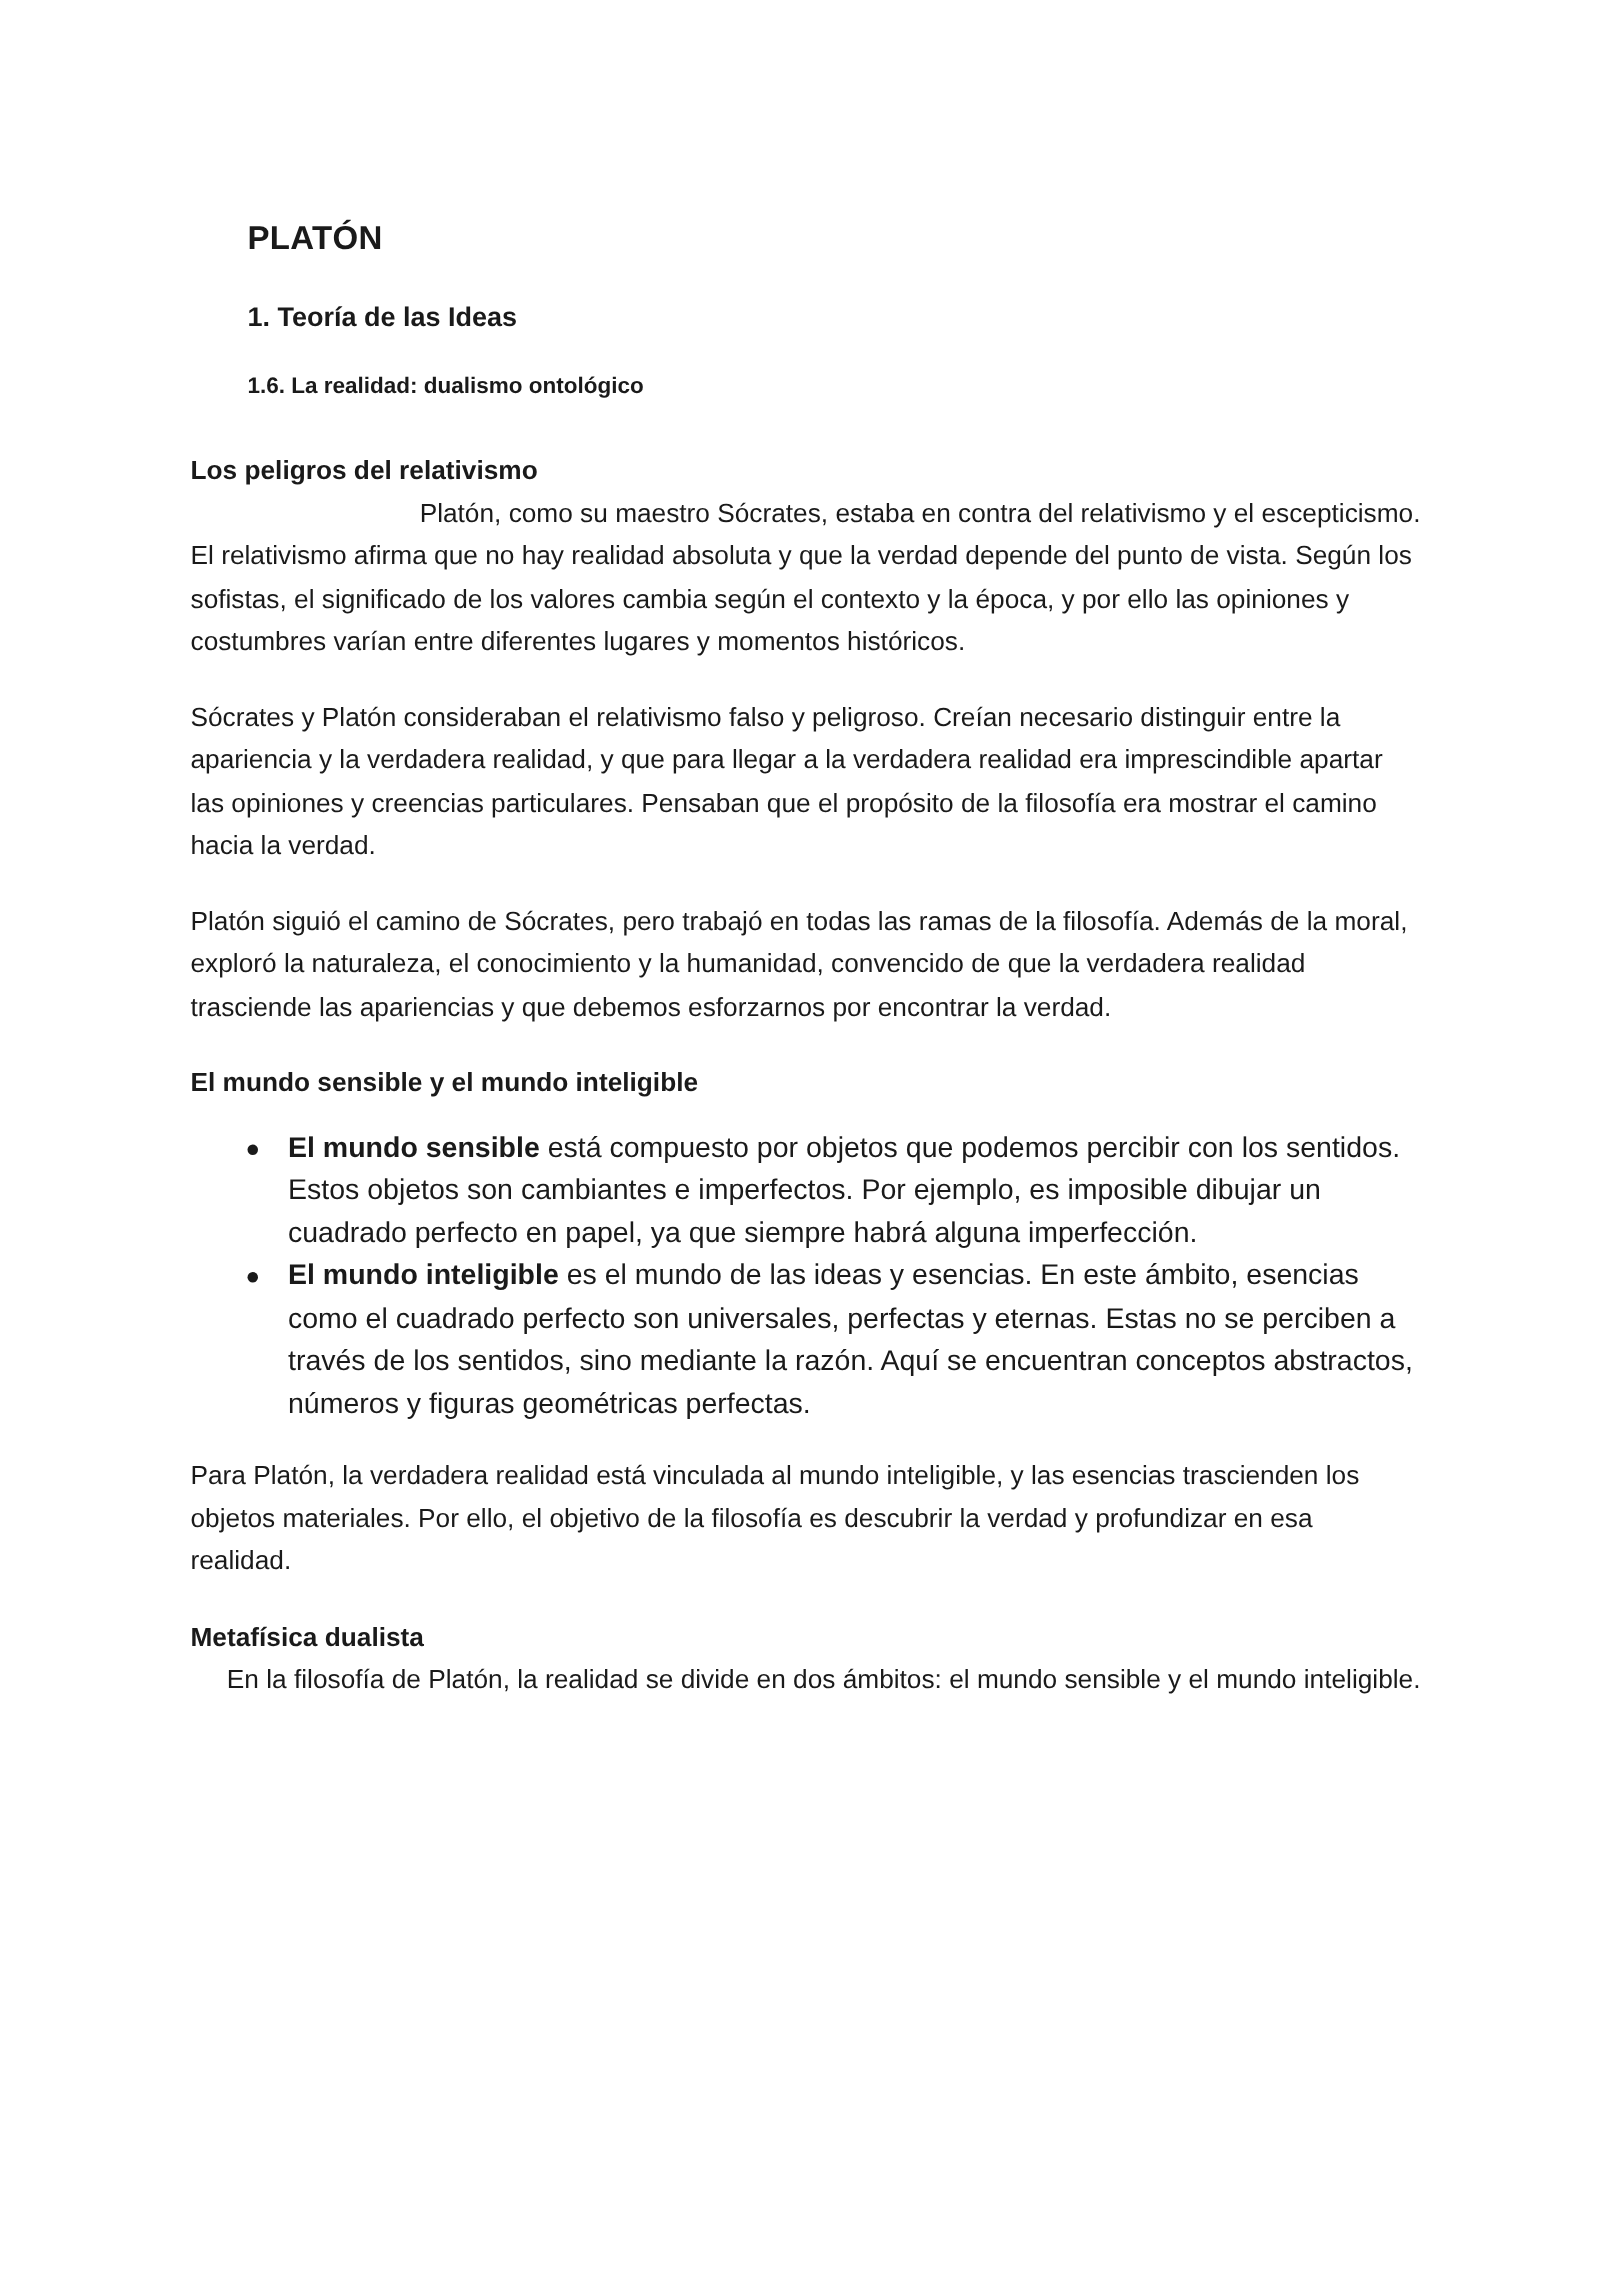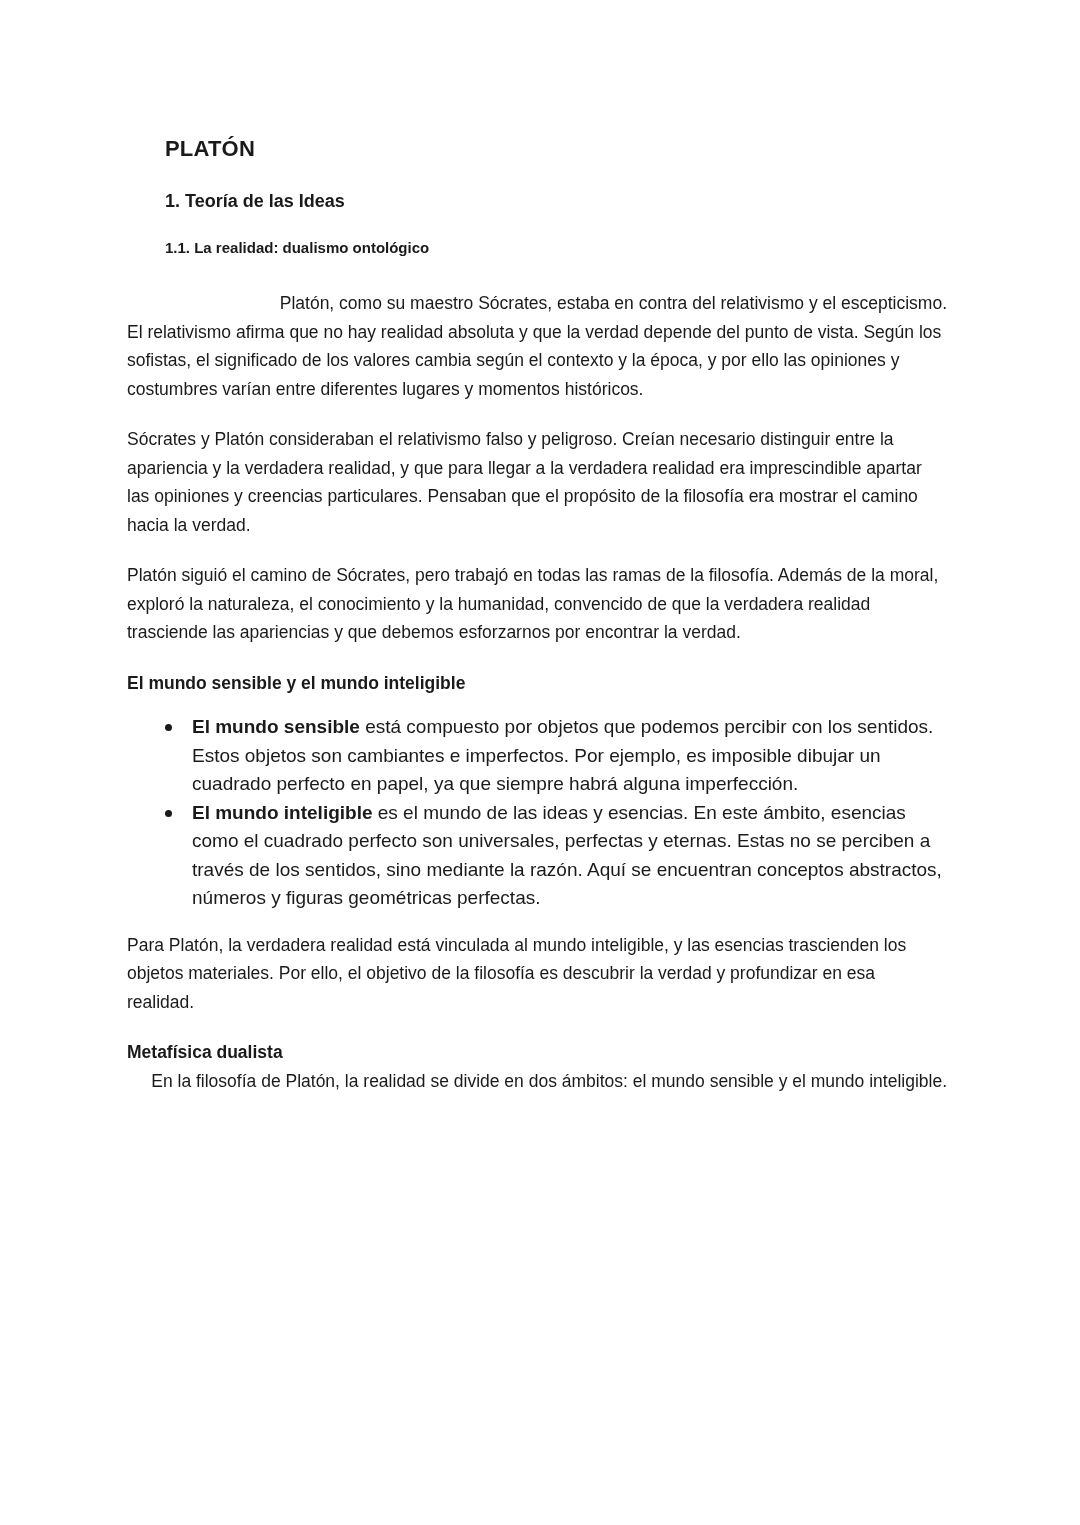--- a/index.html
+++ b/index.html
@@ -17,21 +17,21 @@
     position: relative;
     width: 1080px;
     height: 1525px;
     background: #ffffff;
     box-sizing: border-box;
     overflow: hidden;
   }
   .content {
     position: absolute;
     left: 127px;
-    top: 135px;
+    top: 145px;
     width: 820px;
   }
 
   
   .doc-title {
     font-size: 22px;
     font-weight: bold;
     line-height: 28px;
     margin: 0 0 26px 38px;
     letter-spacing: 0.2px;
@@ -96,23 +96,24 @@
 </head>
 <body>
 
 <div class="page">
   <div class="content">
 
     <h1 class="doc-title">PLATÓN</h1>
 
     <h2 class="h-section">1. Teoría de las Ideas</h2>
 
-    <h3 class="h-subsection">1.1. La realidad: dualismo ontológico</h3>
+    <h3 class="h-subsection">1.6. La realidad: dualismo ontológico</h3>
 
     <div>
+      <p class="lead">Los peligros del relativismo</p>
       <p class="para tight">Platón, como su maestro Sócrates, estaba en contra del relativismo y el escepticismo.</p>
       <p class="para">El relativismo afirma que no hay realidad absoluta y que la verdad depende del punto de vista. Según los sofistas, el significado de los valores cambia según el contexto y la época, y por ello las opiniones y costumbres varían entre diferentes lugares y momentos históricos.</p>
       <p class="para">Sócrates y Platón consideraban el relativismo falso y peligroso. Creían necesario distinguir entre la apariencia y la verdadera realidad, y que para llegar a la verdadera realidad era imprescindible apartar las opiniones y creencias particulares. Pensaban que el propósito de la filosofía era mostrar el camino hacia la verdad.</p>
       <p class="para">Platón siguió el camino de Sócrates, pero trabajó en todas las ramas de la filosofía. Además de la moral, exploró la naturaleza, el conocimiento y la humanidad, convencido de que la verdadera realidad trasciende las apariencias y que debemos esforzarnos por encontrar la verdad.</p>
     </div>
 
     <div>
       <p class="lead">El mundo sensible y el mundo inteligible</p>
 
       <ul class="bullets">

